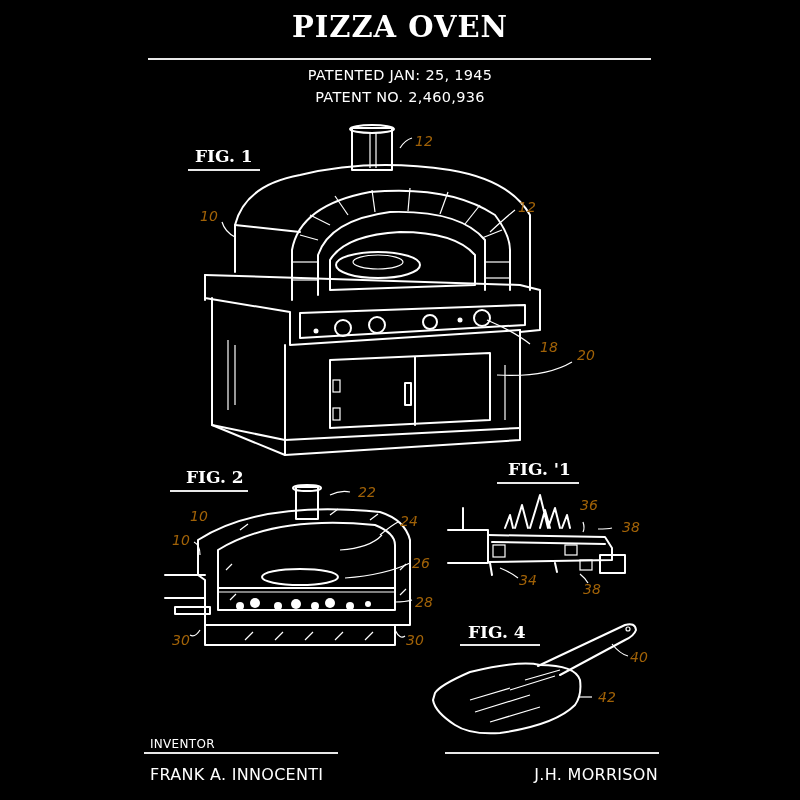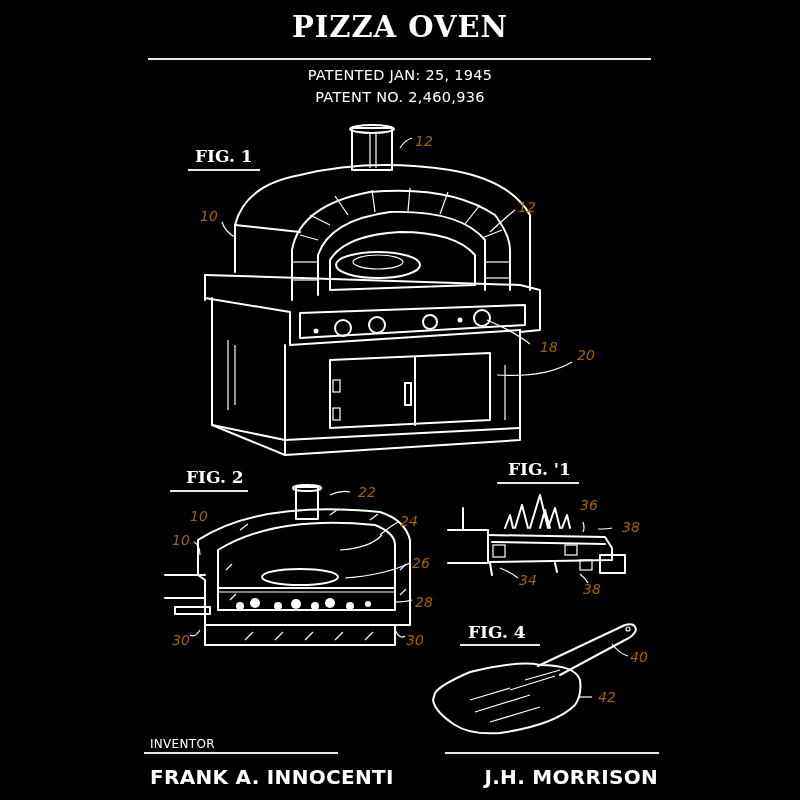--- a/index.html
+++ b/index.html
@@ -10,21 +10,21 @@
          font-weight:bold;font-size:29px;letter-spacing:1px;color:#fff;}
   .rule{height:2px;background:#e8e8e8;}
   .sub{left:0;width:800px;text-align:center;font-size:14.5px;color:#fff;letter-spacing:0.3px;}
   .fig{font-family:"DejaVu Serif","Liberation Serif",serif;font-weight:bold;font-size:17px;color:#fff;}
   .figrule{height:2px;background:#e8e8e8;}
   .ref{font-family:"DejaVu Sans","Liberation Sans",sans-serif;font-style:italic;font-size:14px;color:#a16207;}
   svg{position:absolute;overflow:visible;}
   svg .s{stroke:#fff;fill:none;stroke-width:2;stroke-linejoin:round;stroke-linecap:round;}
   svg .t{stroke:#fff;fill:none;stroke-width:1.2;}
   svg .f{fill:#fff;stroke:none;}
-  .foot{font-size:20px;font-weight:bold;color:#fff;letter-spacing:0.3px;}
+  .foot{font-size:16px;font-weight:normal;color:#fff;letter-spacing:0.3px;}
   .footlbl{font-size:12px;color:#fff;letter-spacing:0.3px;}
 </style>
 </head>
 <body>
 
 <div class="abs title">PIZZA OVEN</div>
 <div class="abs rule" style="left:148px;top:58px;width:503px;"></div>
 <div class="abs sub" style="top:67px;">PATENTED JAN: 25, 1945</div>
 <div class="abs sub" style="top:89px;">PATENT NO. 2,460,936</div>
 

